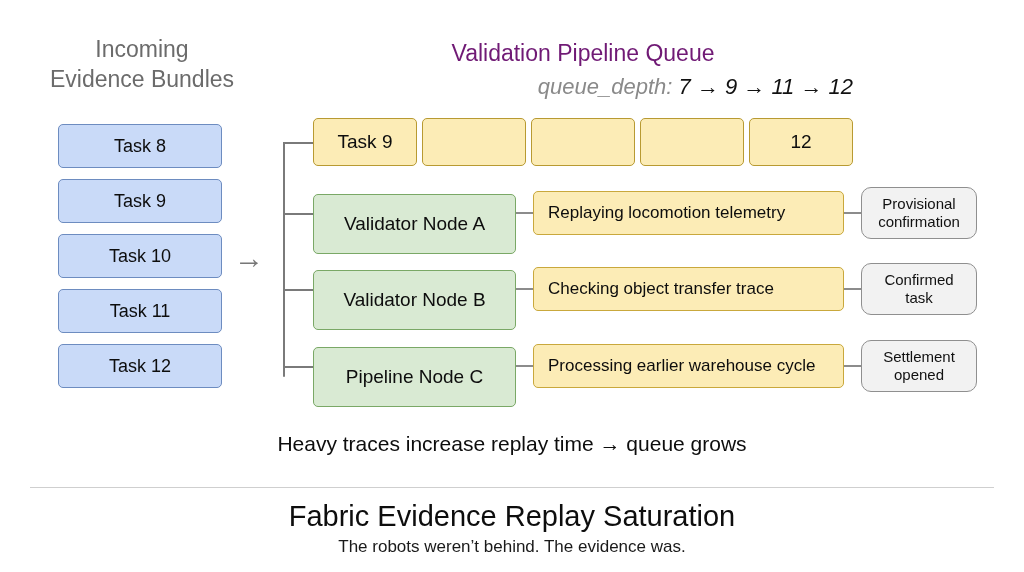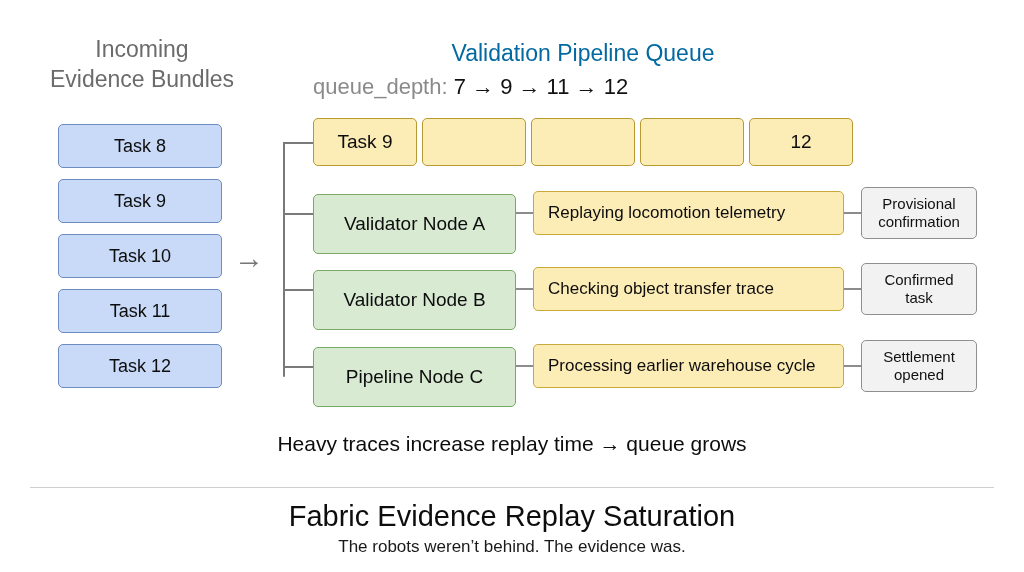--- a/index.html
+++ b/index.html
@@ -67,29 +67,30 @@
     background: #7a7a7a;
   }
 
   
   .pipe-title {
     position: absolute;
     left: 313px; top: 40px;
     width: 540px;
     text-align: center;
     font-size: 23px;
-    color: #0369a1;
+    color: #701a75;
   }
   .pipe-depth {
     position: absolute;
     left: 313px; top: 74px;
     width: 540px;
-    text-align: left;
+    text-align: right;
     font-size: 22px;
     white-space: nowrap;
+    font-style: italic;
   }
   .pipe-depth .k { color: #8a8a8a; }
   .pipe-depth .v { color: #111; }
 
   
   .queue-row { position: absolute; left: 313px; top: 118px; display: flex; gap: 5px; }
   .slot {
     width: 104px;
     height: 48px;
     box-sizing: border-box;
@@ -140,21 +141,21 @@
   .vrow.r1 .activity { width: 311px; }
   .vrow.r2 .activity { width: 311px; }
   .vrow.r3 .activity { width: 311px; }
 
   .status {
     width: 116px;
     height: 52px;
     box-sizing: border-box;
     background: #f2f2f2;
     border: 1.4px solid #8f8f8f;
-    border-radius: 5px;
+    border-radius: 10px;
     display: flex;
     flex-direction: column;
     align-items: center;
     justify-content: center;
     font-size: 15px;
     line-height: 18px;
     color: #111;
     text-align: center;
   }
 

